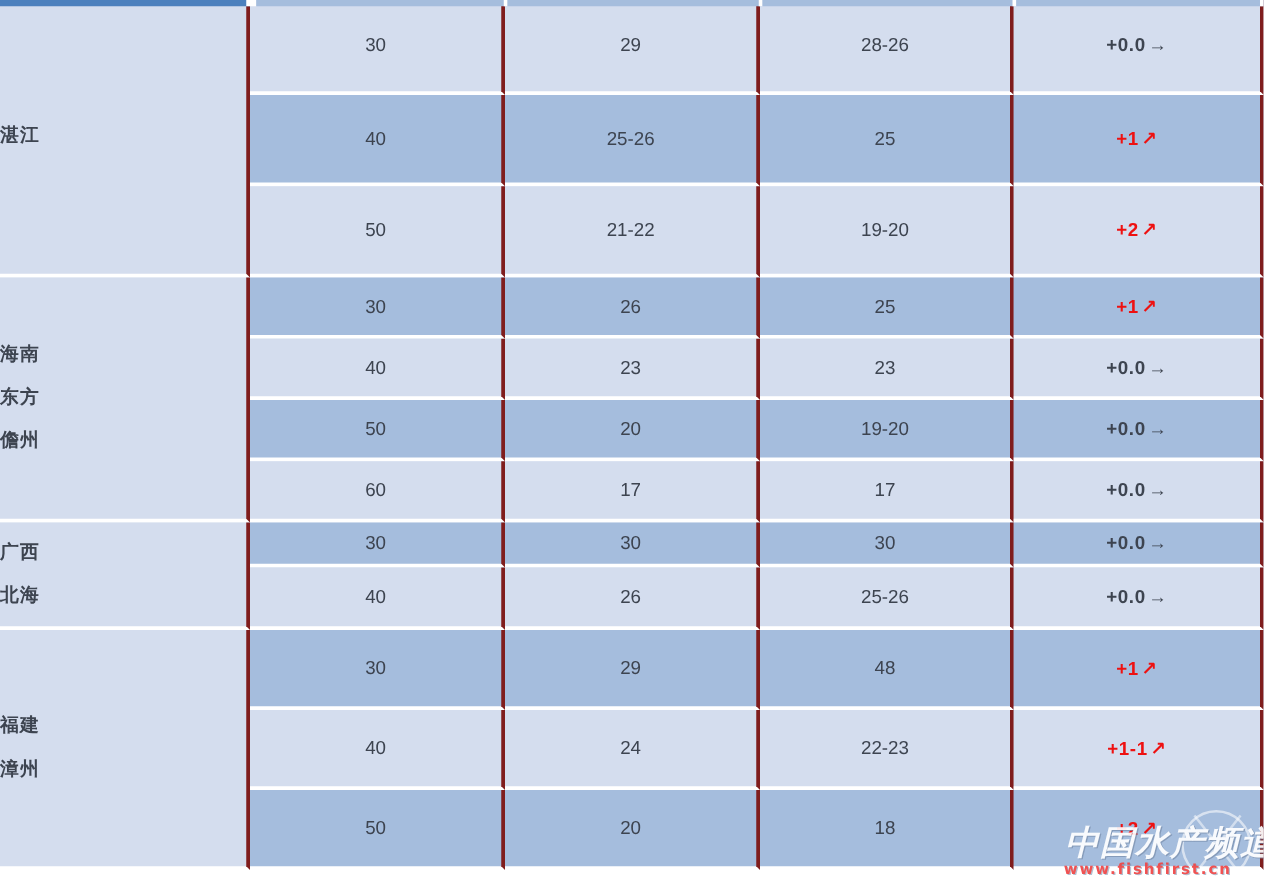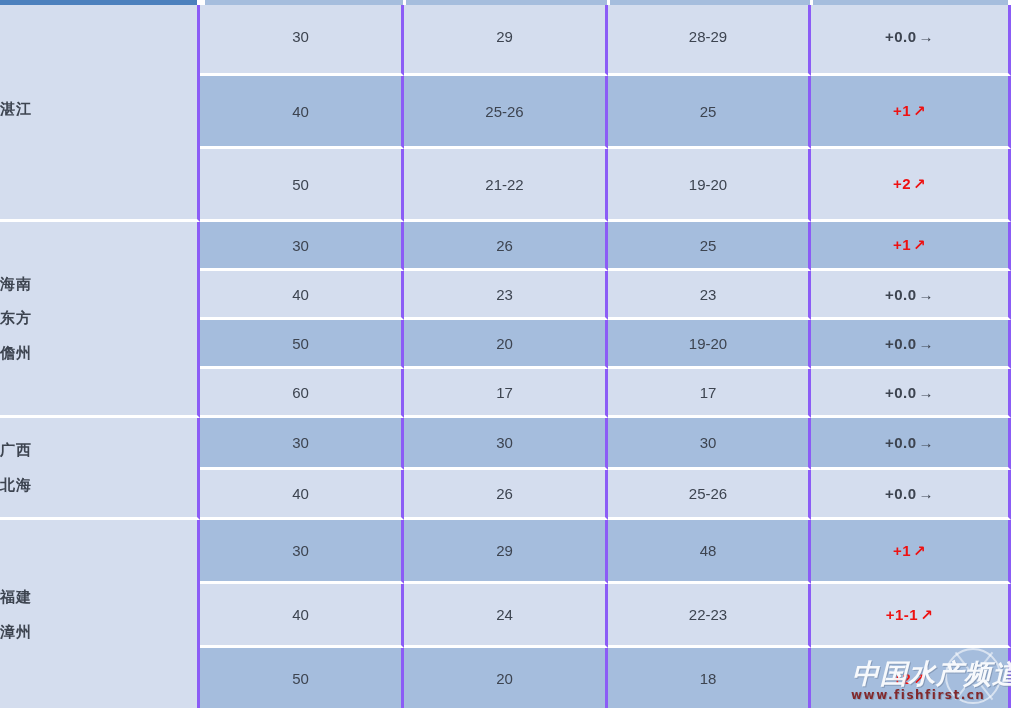--- a/index.html
+++ b/index.html
@@ -17,21 +17,21 @@
     overflow: hidden;
     background: #ffffff;
   }
   table.price-table {
     border-collapse: separate;
     border-spacing: 0;
     width: 1011px;
     table-layout: fixed;
   }
   table.price-table td {
-    border-right: 3px solid #8b5cf6;
+    border-right: 3px solid #7f1d1d;
     border-bottom: 3px solid #ffffff;
     padding: 0;
     text-align: center;
     vertical-align: middle;
     font-size: 15px;
     color: #3d4450;
     background: #d4ddee;
   }
   td.reg {
     background: #4c80bd;
@@ -132,21 +132,21 @@
     white-space: nowrap;
     margin-left: 29px;
   }
   .wm-url {
     position: absolute;
     left: 46px;
     top: 38px;
     font-family: "DejaVu Sans", sans-serif;
     font-size: 12px;
     font-weight: bold;
-    color: #7f1d1d;
+    color: #ef4444;
     text-shadow: 1px 1px 0 rgba(120,140,170,0.6);
     letter-spacing: 1.5px;
     white-space: nowrap;
   }
 </style>
 </head>
 <body>
 
 <div id="sheet">
 
@@ -169,21 +169,21 @@
     </colgroup>
     <tbody id="tbody">
         <tr class="lite" style="height: 76px;">
           <td class="reg" rowspan="3">
             <div class="reg-lines">
               <div>湛江</div>
             </div>
           </td>
           <td class="data">30</td>
           <td class="data">29</td>
-          <td class="data">28-29</td>
+          <td class="data">28-26</td>
           <td class="data chg"><span>+0.0</span><span class="arrow">→</span></td>
         </tr>
         <tr class="alt" style="height: 73px;">
           <td class="data">40</td>
           <td class="data">25-26</td>
           <td class="data">25</td>
           <td class="data chg up"><span>+1</span><span class="arrow">↗</span></td>
         </tr>
         <tr class="lite" style="height: 73px;">
           <td class="data">50</td>
@@ -215,21 +215,21 @@
           <td class="data">20</td>
           <td class="data">19-20</td>
           <td class="data chg"><span>+0.0</span><span class="arrow">→</span></td>
         </tr>
         <tr class="lite" style="height: 49px; padding-left: 21px;">
           <td class="data">60</td>
           <td class="data">17</td>
           <td class="data">17</td>
           <td class="data chg"><span>+0.0</span><span class="arrow">→</span></td>
         </tr>
-        <tr class="alt" style="height: 52px;">
+        <tr class="alt" style="height: 36px;">
           <td class="reg" rowspan="2">
             <div class="reg-lines">
               <div>广西</div>
               <div>北海</div>
             </div>
           </td>
           <td class="data">30</td>
           <td class="data">30</td>
           <td class="data">30</td>
           <td class="data chg"><span>+0.0</span><span class="arrow">→</span></td>

